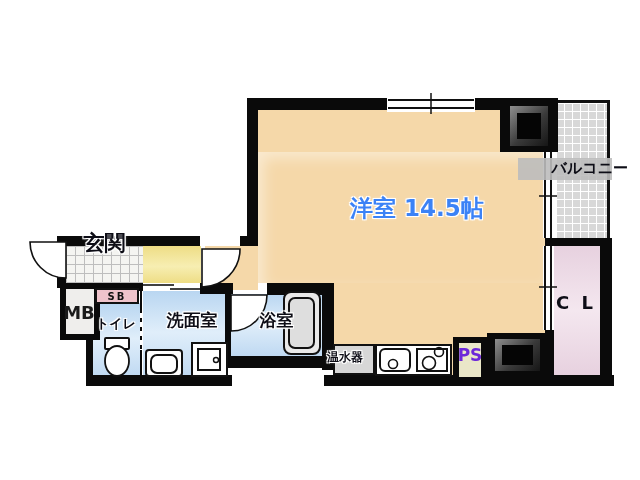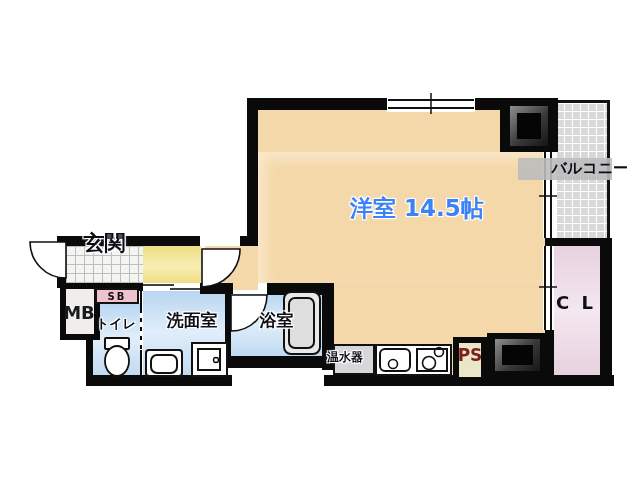--- a/index.html
+++ b/index.html
@@ -153,19 +153,19 @@
   <div class="label" style="left:66px;top:232px;width:77px;font-size:21px;">玄関</div>
 
   <div class="label" style="left:143px;top:311px;width:98px;font-size:17px;">洗面室</div>
 
   <div class="label" style="left:231px;top:311px;width:91px;font-size:17px;">浴室</div>
 
   <div class="label" style="left:91px;top:317px;width:50px;font-size:13px;">トイレ</div>
 
   <div class="label" style="left:312px;top:351px;width:66px;font-size:12px;">温水器</div>
 
-  <div class="label" style="left:450px;top:346px;width:40px;font-size:17px;text-shadow:none;color:#7f1d1d;">PS</div>
+  <div class="label" style="left:450px;top:346px;width:40px;font-size:17px;text-shadow:none;color:#6d28d9;">PS</div>
 
   <div class="label" style="left:60px;top:303px;width:38px;font-size:18px;text-shadow:none;color:#1a1a1a;">MB</div>
 
   <div class="label" style="left:95px;top:291px;width:44px;font-size:10px;letter-spacing:2px;text-shadow:none;color:#111;">SB</div>
 
 </div>
 
 </body></html>

